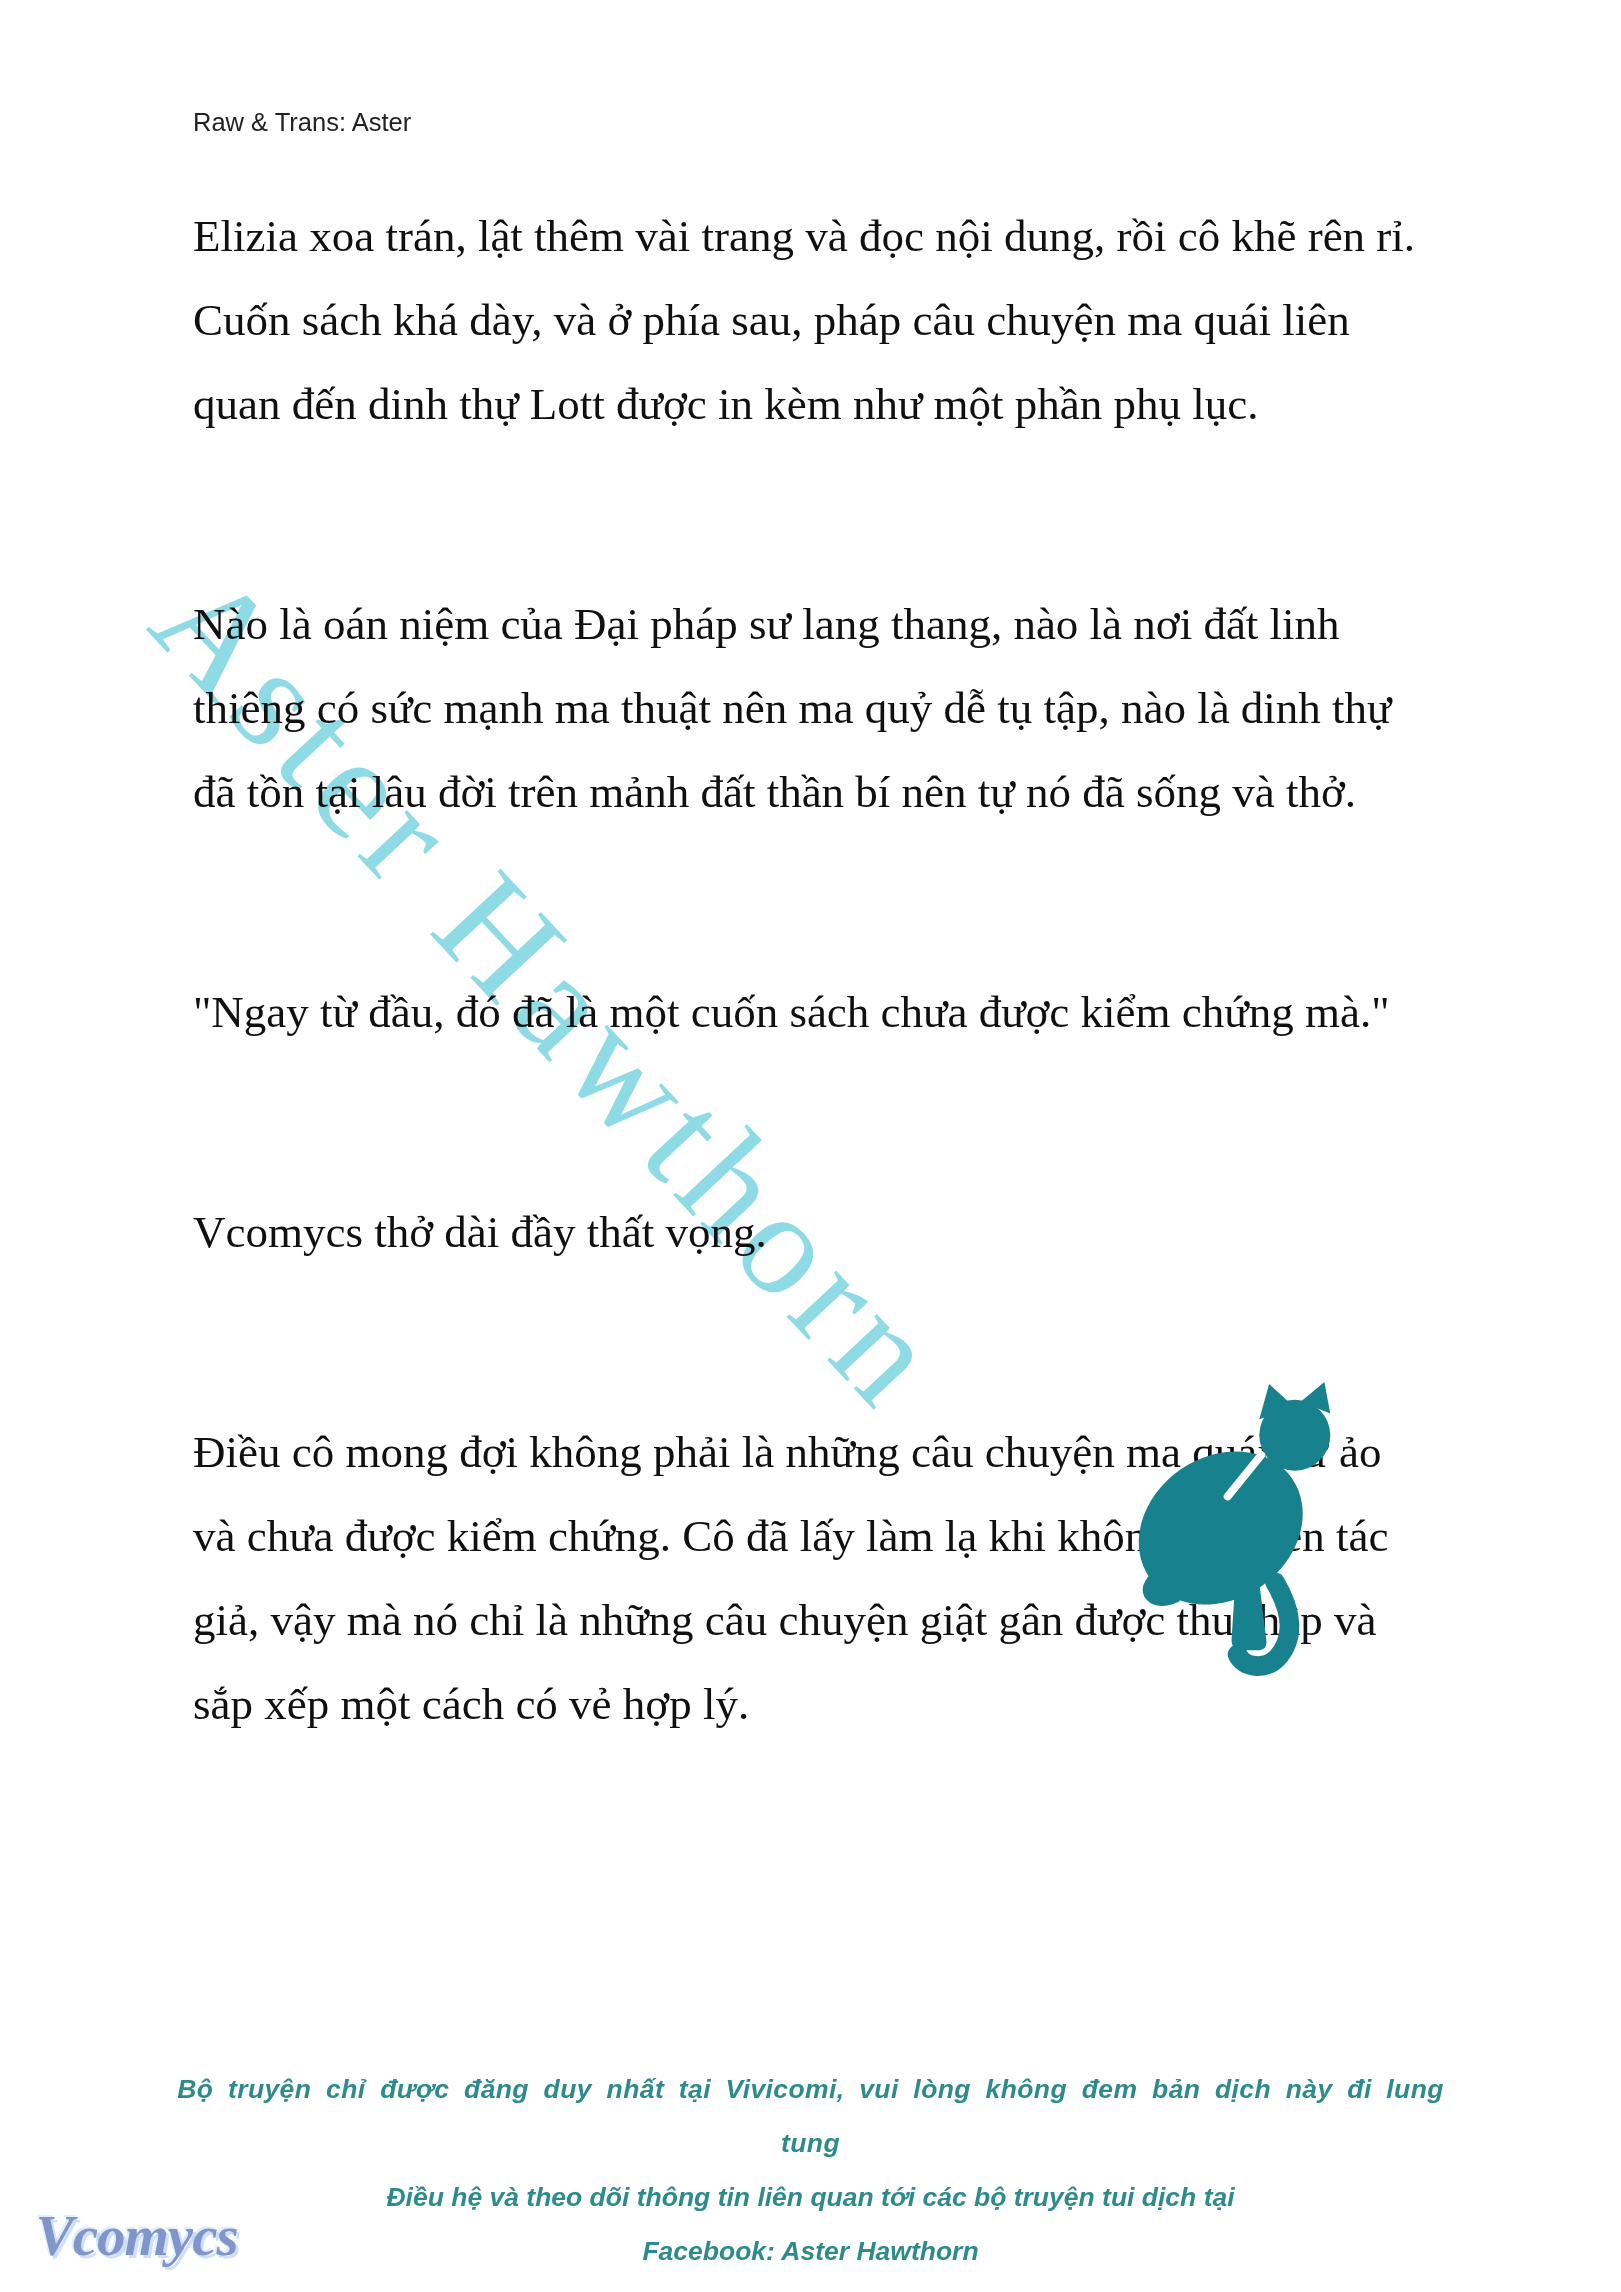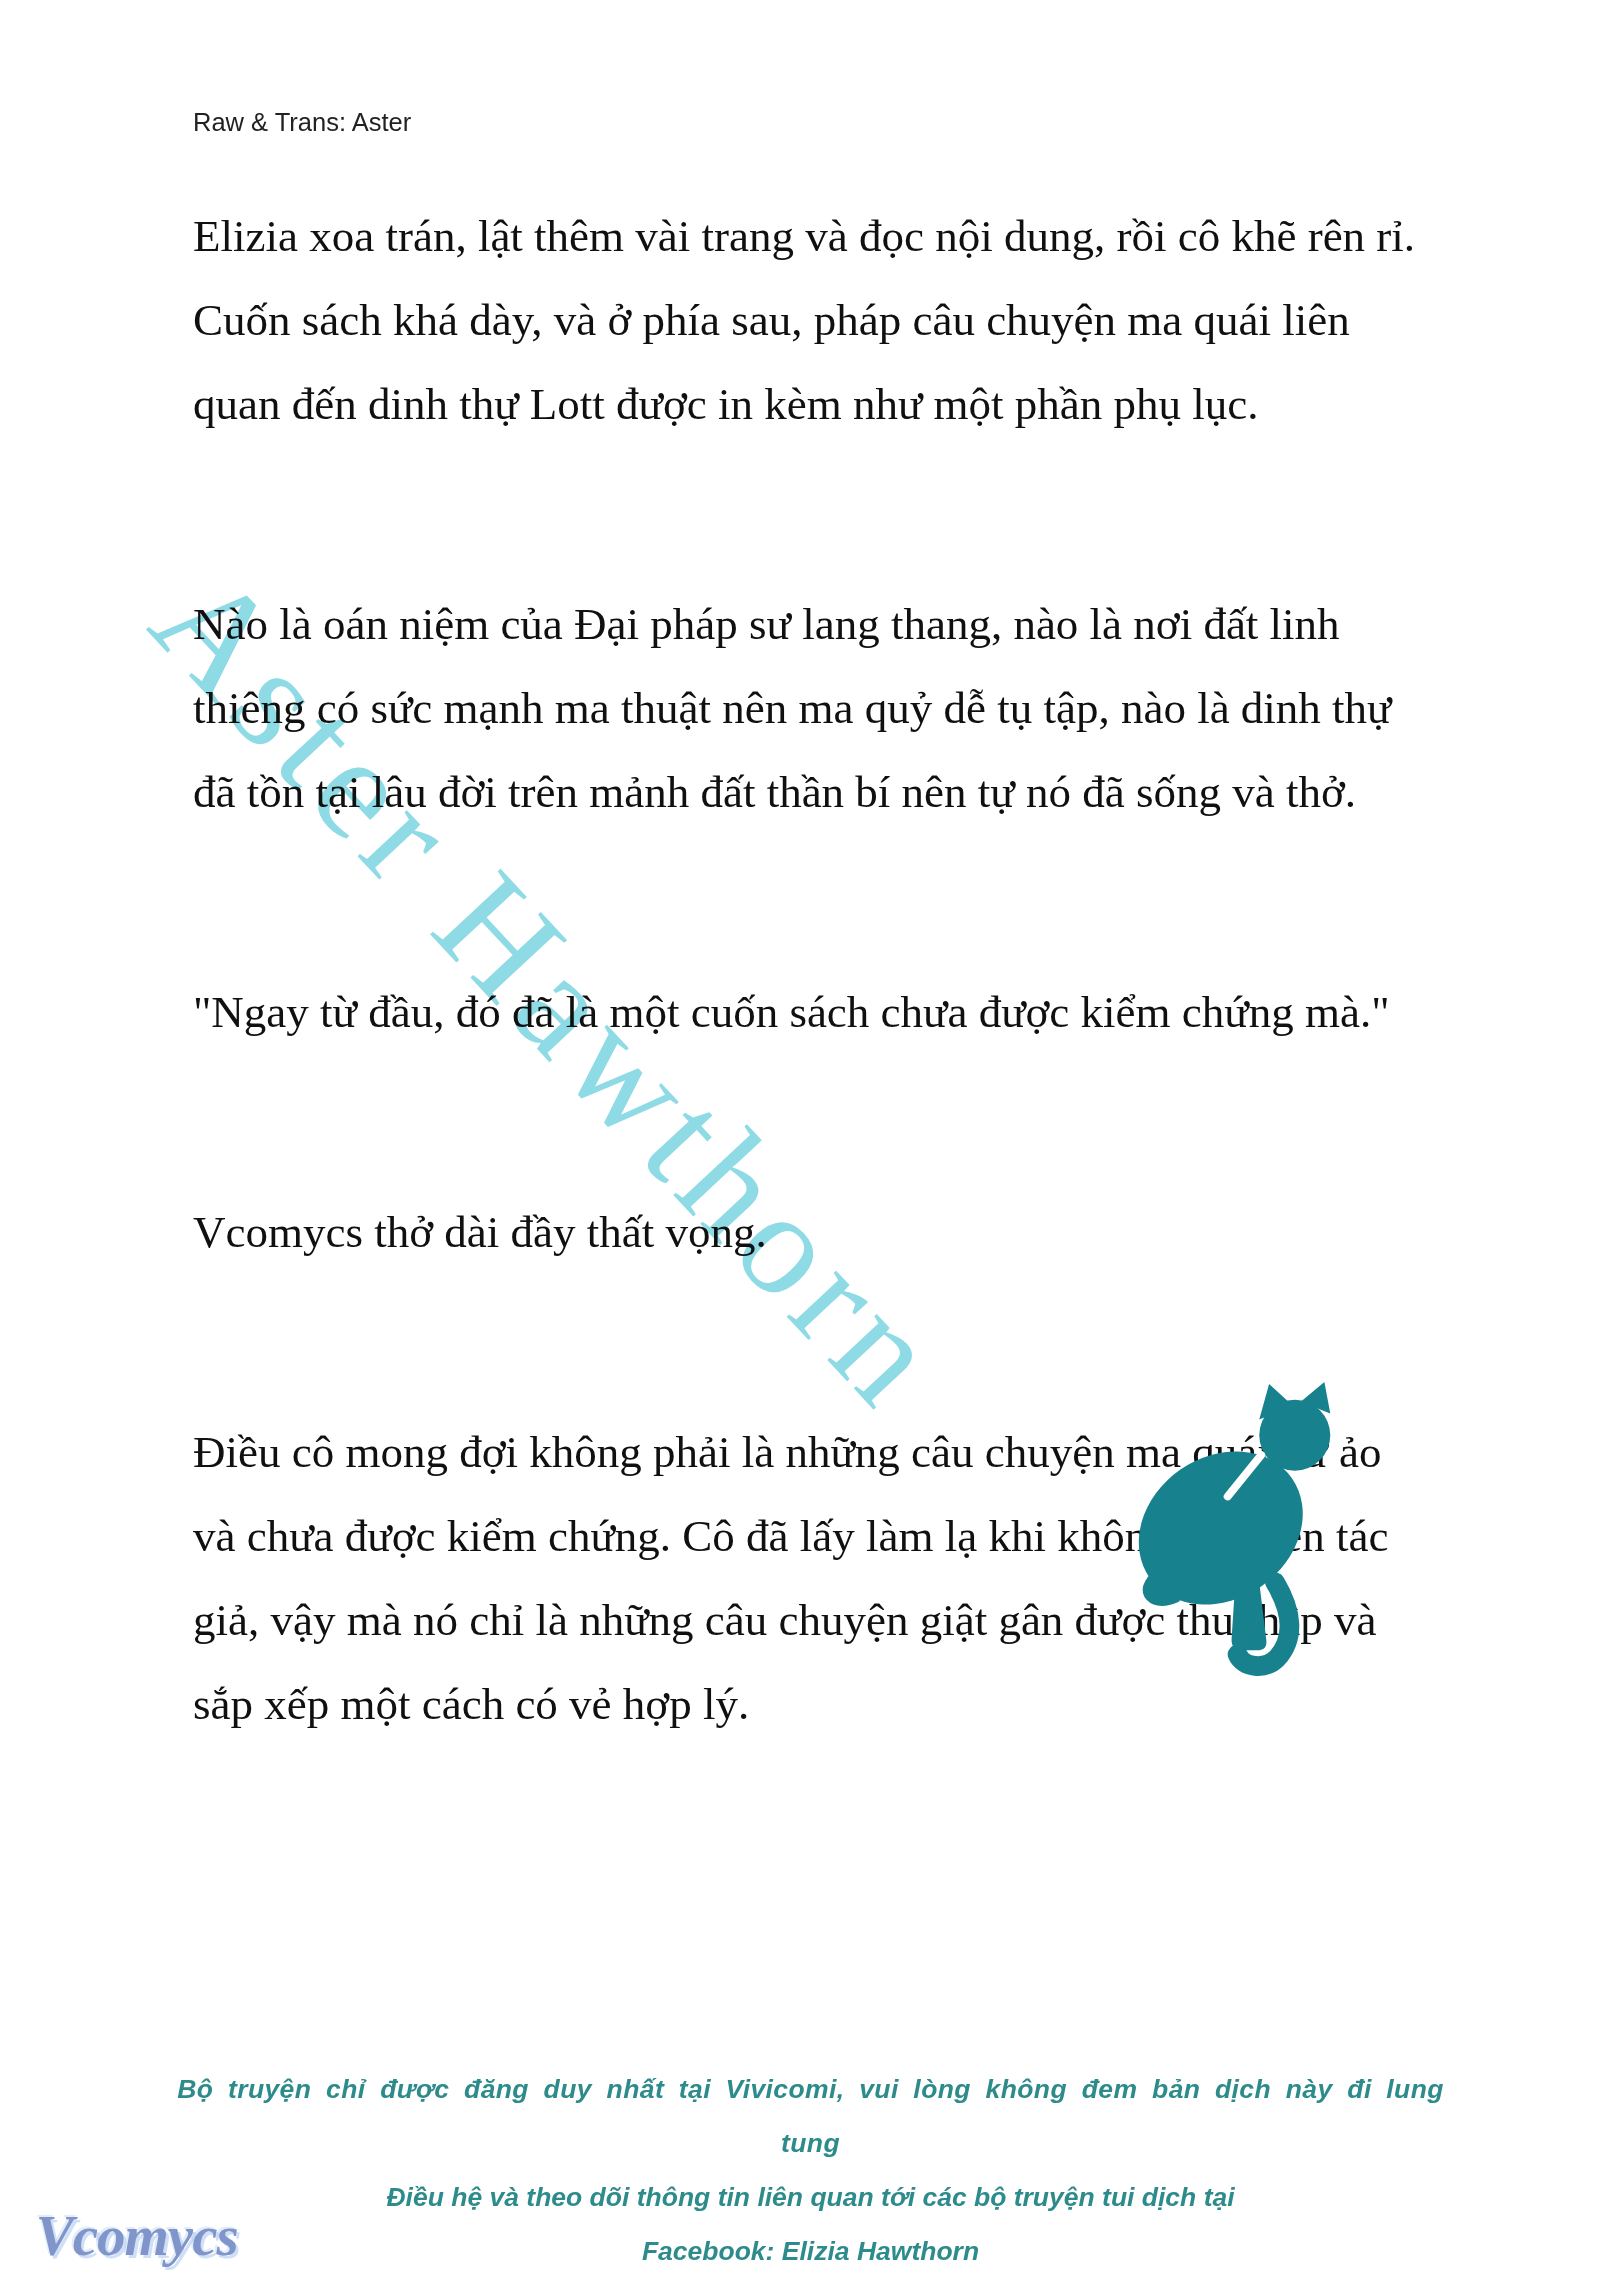--- a/index.html
+++ b/index.html
@@ -104,19 +104,19 @@
         <path d="M150,205 C168,235 170,262 152,282 C140,294 118,292 112,278" fill="none" stroke="currentColor" stroke-width="20" stroke-linecap="round"></path>
       </g>
 
       <path d="M136,76 L102,118" stroke="#ffffff" stroke-width="8" fill="none" stroke-linecap="round"></path>
     </svg>
   </div>
 
   <div class="footer">
     <div class="wide">Bộ truyện chỉ được đăng duy nhất tại Vivicomi, vui lòng không đem bản dịch này đi lung tung</div>
     <div>Điều hệ và theo dõi thông tin liên quan tới các bộ truyện tui dịch tại</div>
-    <div>Facebook: Elizia Hawthorn</div>
+    <div>Facebook: Aster Hawthorn</div>
   </div>
 
   <div class="logo">Vcomycs</div>
 
 </div>
 
 
 </body></html>

